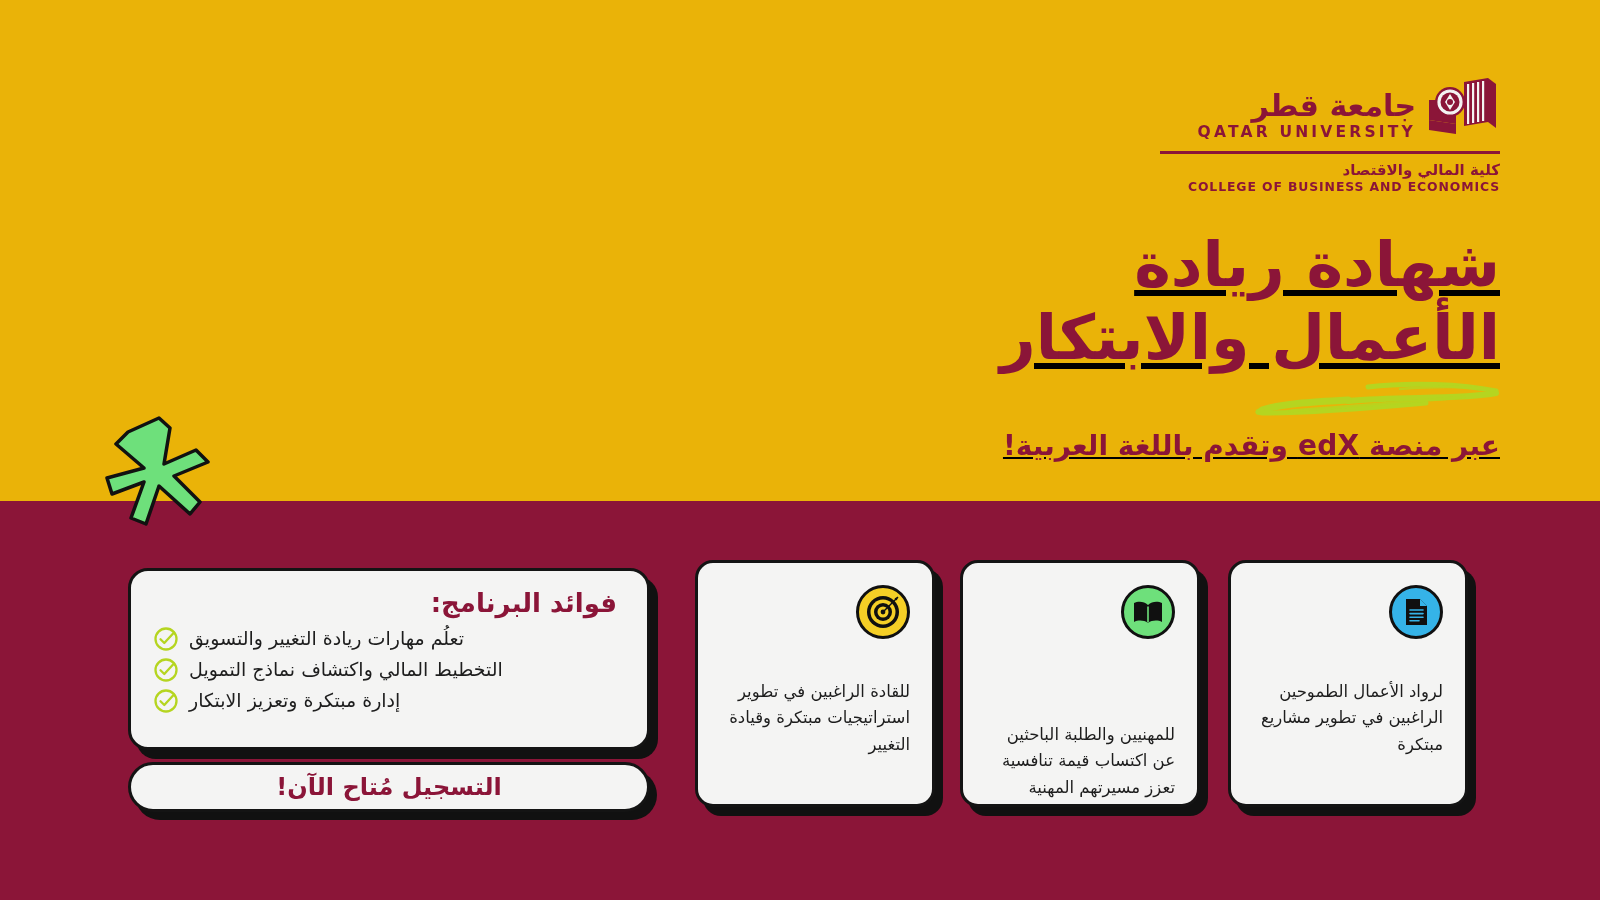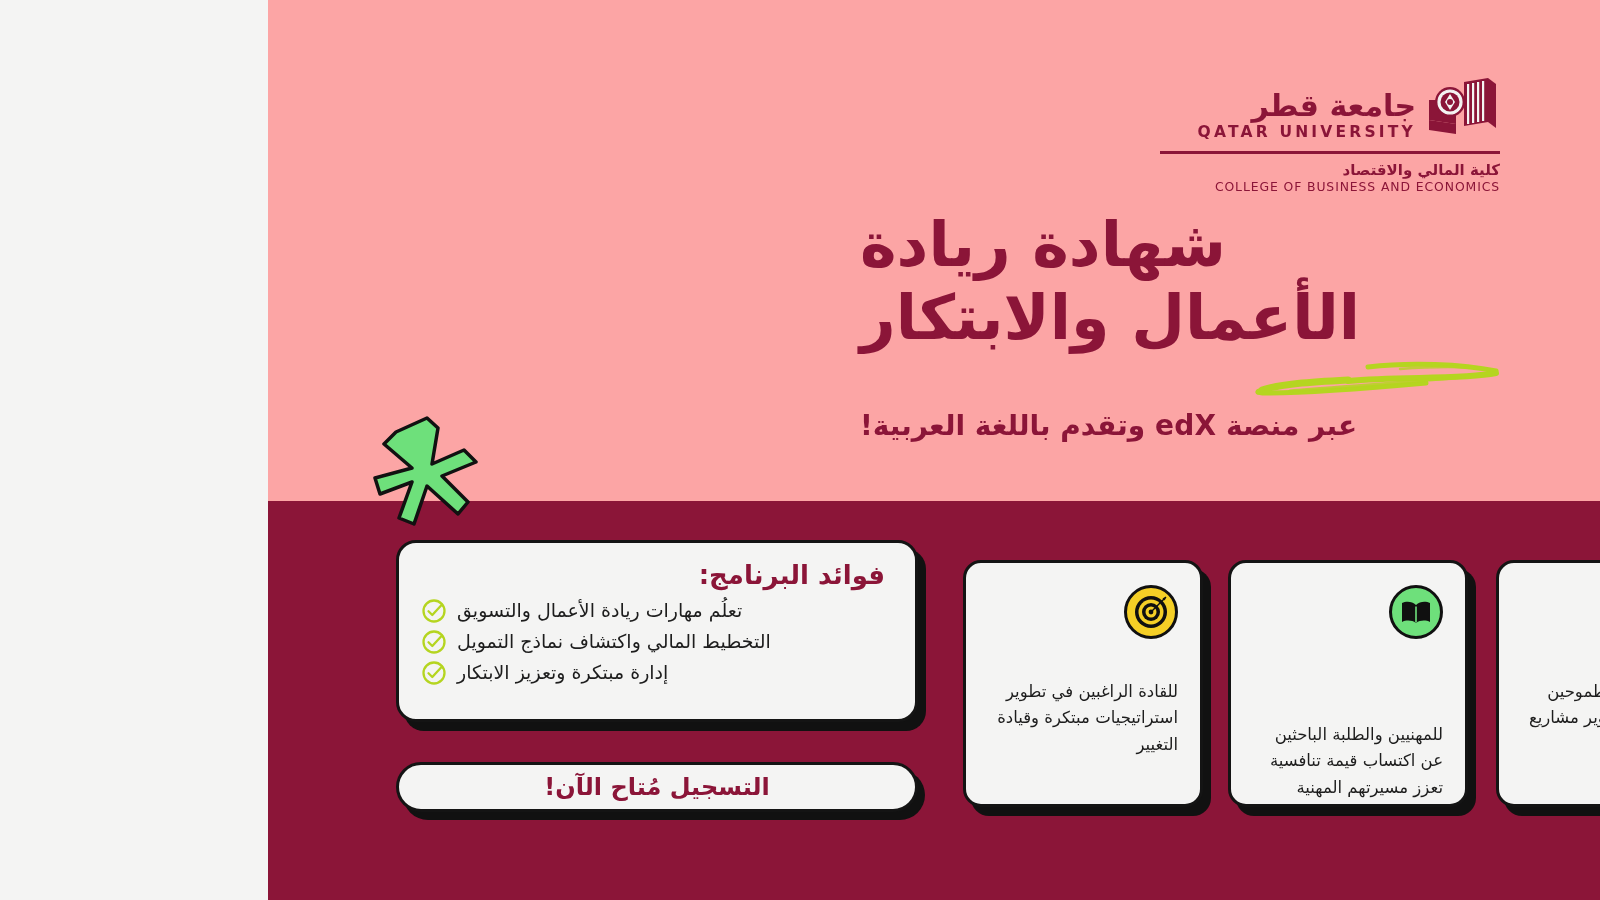--- a/index.html
+++ b/index.html
@@ -8,23 +8,23 @@
   html, body {
     width: 1600px;
     height: 900px;
     overflow: hidden;
     font-family: "DejaVu Sans", "Liberation Sans", sans-serif;
     background: #f4f4f3;
   }
 
   #banner {
     position: relative;
-    width: 1332px;
+    width: 1600px;
     height: 900px;
-    background: #fca5a5;
+    background: #eab308;
     overflow: hidden;
   }
 
   
   .maroon-band {
     position: absolute;
     left: 0;
     top: 501px;
     width: 1600px;
     height: 399px;
@@ -85,35 +85,36 @@
   .college-ar {
     font-size: 15px;
     font-weight: 700;
     color: #8b1538;
     letter-spacing: 0.4px;
     line-height: 1.25;
     white-space: nowrap;
   }
   .college-en {
     font-size: 12.4px;
-    font-weight: 400;
+    font-weight: 700;
     color: #8b1538;
     letter-spacing: 0.9px;
     line-height: 1.35;
     direction: ltr;
     white-space: nowrap;
   }
 
   
   .hero {
     position: absolute;
     right: 100px;
-    top: 208px;
+    top: 228px;
     width: 640px;
-    text-align: left;
+    text-align: right;
+    text-decoration: underline;
   }
   .hero-title {
     font-size: 62px;
     font-weight: 800;
     color: #8b1538;
     line-height: 1.18;
     letter-spacing: -0.5px;
   }
   .hero-underline {
     margin-top: 6px;
@@ -147,21 +148,21 @@
     position: absolute;
     background: #f4f4f3;
     border: 3px solid #141414;
     border-radius: 18px;
     box-shadow: 8px 9px 0 0 #111111;
   }
 
   
   #benefits-card {
     left: 128px;
-    top: 540px;
+    top: 568px;
     width: 522px;
     height: 182px;
     border-radius: 20px;
     padding: 16px 30px 14px 22px;
   }
   .benefits-title {
     font-size: 26px;
     font-weight: 800;
     color: #8b1538;
     text-align: right;
@@ -312,21 +313,21 @@
   <div class="nb-card" id="benefits-card">
     <div class="benefits-title">فوائد البرنامج:</div>
 
     <div class="benefit-row">
       <span class="benefit-check">
         <svg width="26" height="26" viewBox="0 0 26 26" aria-hidden="true">
           <circle cx="13" cy="13" r="10.5" fill="none" stroke="#b5d520" stroke-width="2.3"></circle>
           <path d="M7.5 13.3 L11.3 17 L21 6.5" fill="none" stroke="#b5d520" stroke-width="2.3" stroke-linecap="round" stroke-linejoin="round"></path>
         </svg>
       </span>
-      <span class="benefit-text">تعلُم مهارات ريادة الأعمال والتسويق</span>
+      <span class="benefit-text">تعلُم مهارات ريادة التغيير والتسويق</span>
     </div>
 
     <div class="benefit-row">
       <span class="benefit-check">
         <svg width="26" height="26" viewBox="0 0 26 26" aria-hidden="true">
           <circle cx="13" cy="13" r="10.5" fill="none" stroke="#b5d520" stroke-width="2.3"></circle>
           <path d="M7.5 13.3 L11.3 17 L21 6.5" fill="none" stroke="#b5d520" stroke-width="2.3" stroke-linecap="round" stroke-linejoin="round"></path>
         </svg>
       </span>
       <span class="benefit-text">التخطيط المالي واكتشاف نماذج التمويل</span>

